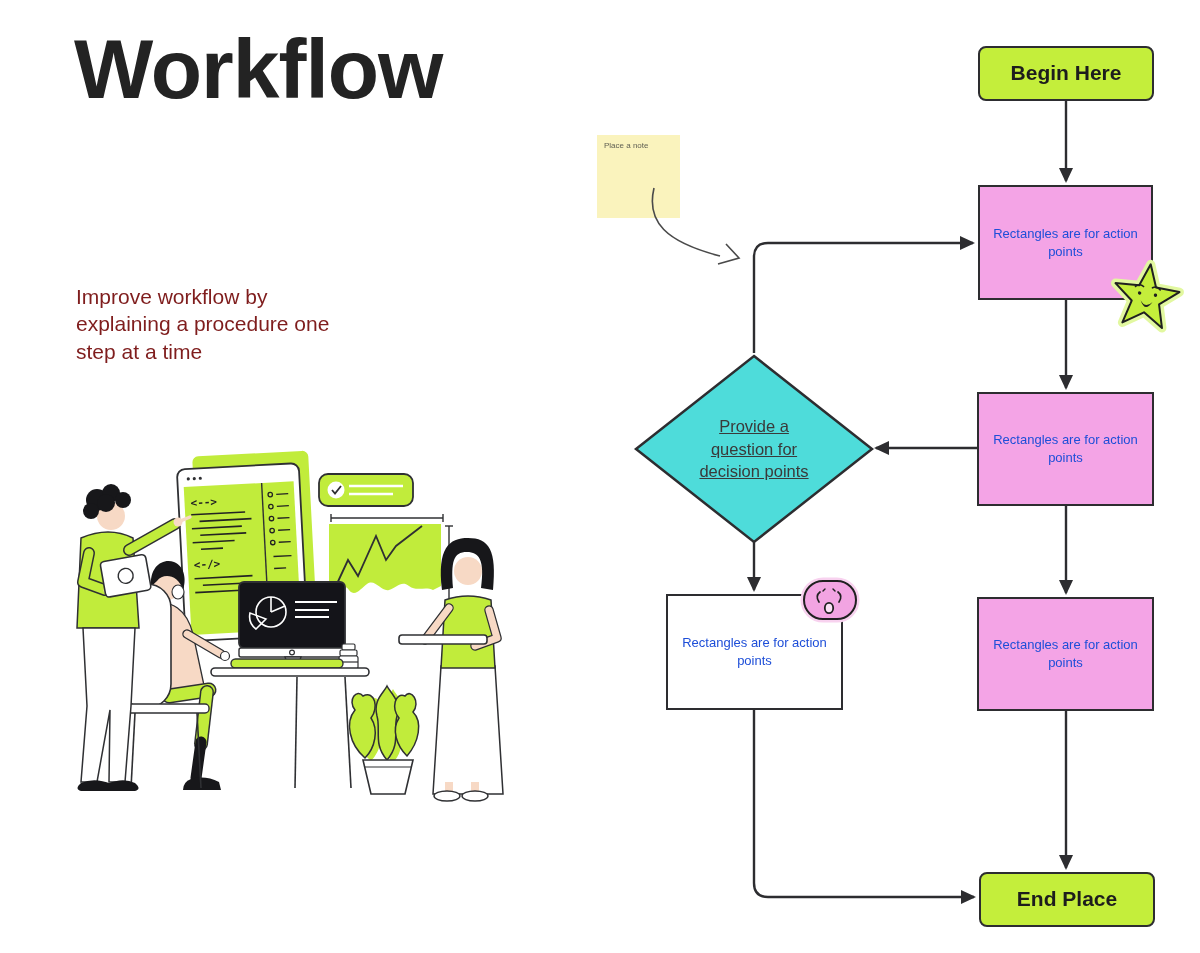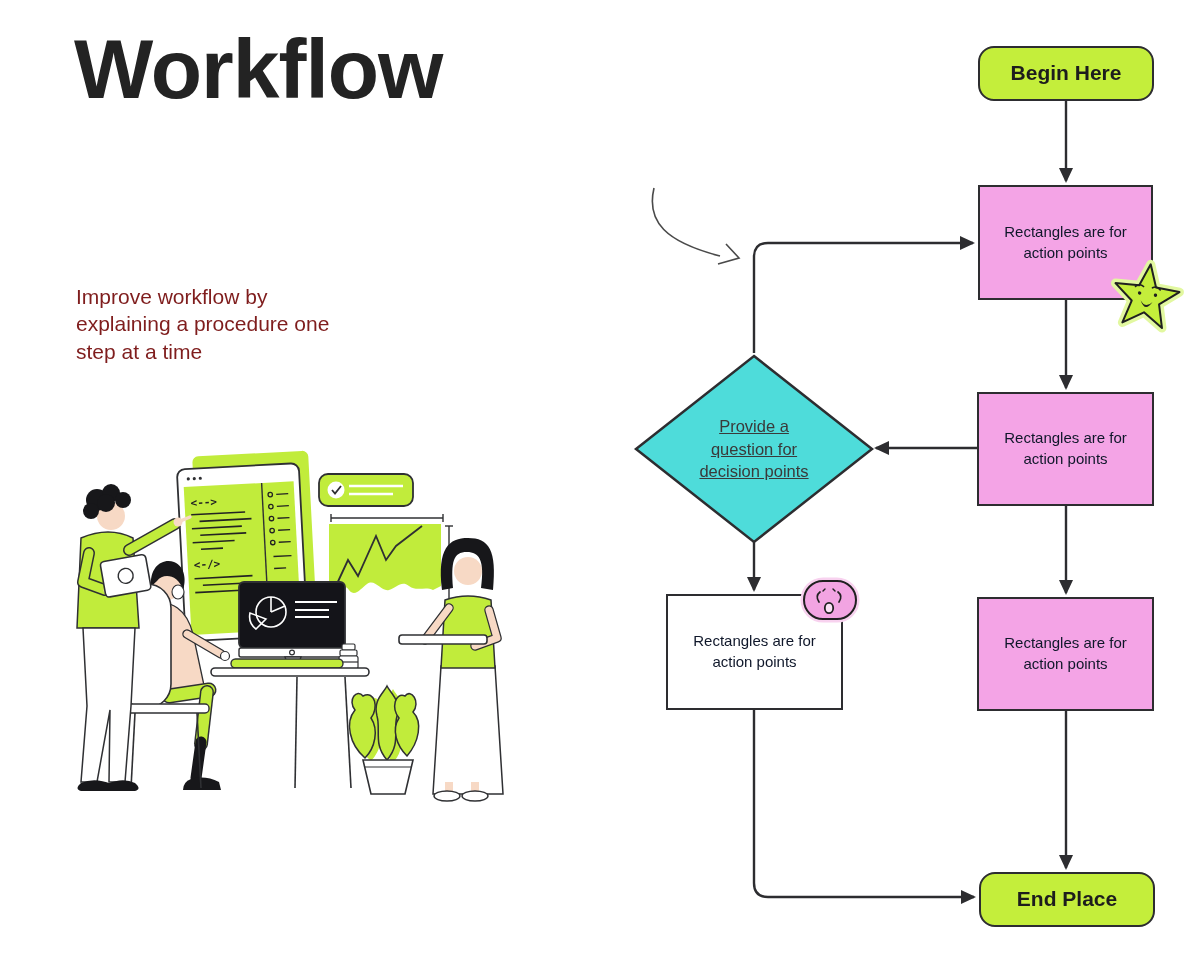--- a/index.html
+++ b/index.html
@@ -6,22 +6,22 @@
   html,body { width:1200px; height:953px; background:#ffffff; font-family:"Liberation Sans", sans-serif; }
   .canvas { position:relative; width:1200px; height:953px; overflow:hidden; background:#ffffff; }
 
   
   .title { position:absolute; left:74px; top:14px; font-size:84px; font-weight:700; color:#232323; line-height:1.31; letter-spacing:-1px; }
   .subtitle { position:absolute; left:76px; top:283px; width:262px; font-size:21px; color:#7f1d1d; line-height:1.3; }
   .illustration { position:absolute; left:45px; top:438px; }
 
   
   .connectors { position:absolute; left:0; top:0; pointer-events:none; }
-  .node { position:absolute; display:flex; align-items:center; justify-content:center; text-align:center; color:#0f172a; font-size:15px; line-height:1.38; }
-  .terminal { background:#c4ee3b; border:2.5px solid #2d2d30; border-radius:16px; font-size:21px; font-weight:700; color:#1d1d1d; }
+  .node { position:absolute; display:flex; align-items:center; justify-content:center; text-align:center; color:#1d4ed8; font-size:13px; line-height:1.38; }
+  .terminal { background:#c4ee3b; border:2.5px solid #2d2d30; border-radius:8px; font-size:21px; font-weight:700; color:#1d1d1d; }
   .action { background:#f4a4e6; border:2.5px solid #2d2d30; }
   .action-white { background:#ffffff; border:2.5px solid #2d2d30; }
   #node-begin { left:978px; top:46px;  width:176px; height:55px; }
   #node-a1    { left:978px; top:185px; width:175px; height:115px; padding:0 10px; }
   #node-a2    { left:977px; top:392px; width:177px; height:114px; padding:0 10px; }
   #node-a3    { left:977px; top:597px; width:177px; height:114px; padding:0 10px; }
   #node-white { left:666px; top:594px; width:177px; height:116px; padding:0 10px; }
   #node-end   { left:979px; top:872px; width:176px; height:55px; }
   .diamond-label { position:absolute; left:664px; top:394px; width:180px; height:110px; display:flex; align-items:center; justify-content:center; text-align:center; color:#3a3a3a; font-size:16.5px; line-height:1.38; pointer-events:none;text-decoration:underline; }
   .diamond-label span { display:block; width:124px; }
@@ -239,20 +239,23 @@
   </div>
 
   <div class="diamond-label">
     <span>Provide a question for decision points</span>
   </div>
 
   <div class="node terminal" id="node-end">
     <span>End Place</span>
   </div>
 
+  <div class="sticky-note">
+    <span>Place a note</span>
+  </div>
   <svg class="sketch-arrow" style="left:640px; top:180px;" width="120" height="95" viewBox="0 0 120 95">
     <path d="M14,8 C6,42 26,62 80,76" fill="none" stroke="#4a4a4a" stroke-width="1.6"></path>
     <path d="M86,64 L99,78 L78,84" fill="none" stroke="#4a4a4a" stroke-width="1.6"></path>
   </svg>
 
   <svg class="sticker" style="left:1108px; top:256px;" width="78" height="82" viewBox="0 0 78 82">
     <g transform="rotate(8 38 42)">
       <polygon points="38,8 46.5,30.3 70.3,31.5 51.8,46.5 58,69.5 38,56.5 18,69.5 24.2,46.5 5.7,31.5 29.5,30.3" fill="#c4ee3b" stroke="#e2f8a0" stroke-width="9" stroke-linejoin="round"></polygon>
       <polygon points="38,8 46.5,30.3 70.3,31.5 51.8,46.5 58,69.5 38,56.5 18,69.5 24.2,46.5 5.7,31.5 29.5,30.3" fill="#c4ee3b" stroke="#202020" stroke-width="2" stroke-linejoin="round"></polygon>
       <path d="M26,32 Q30,28 34,31" fill="none" stroke="#202020" stroke-width="1.6" stroke-linecap="round"></path>

